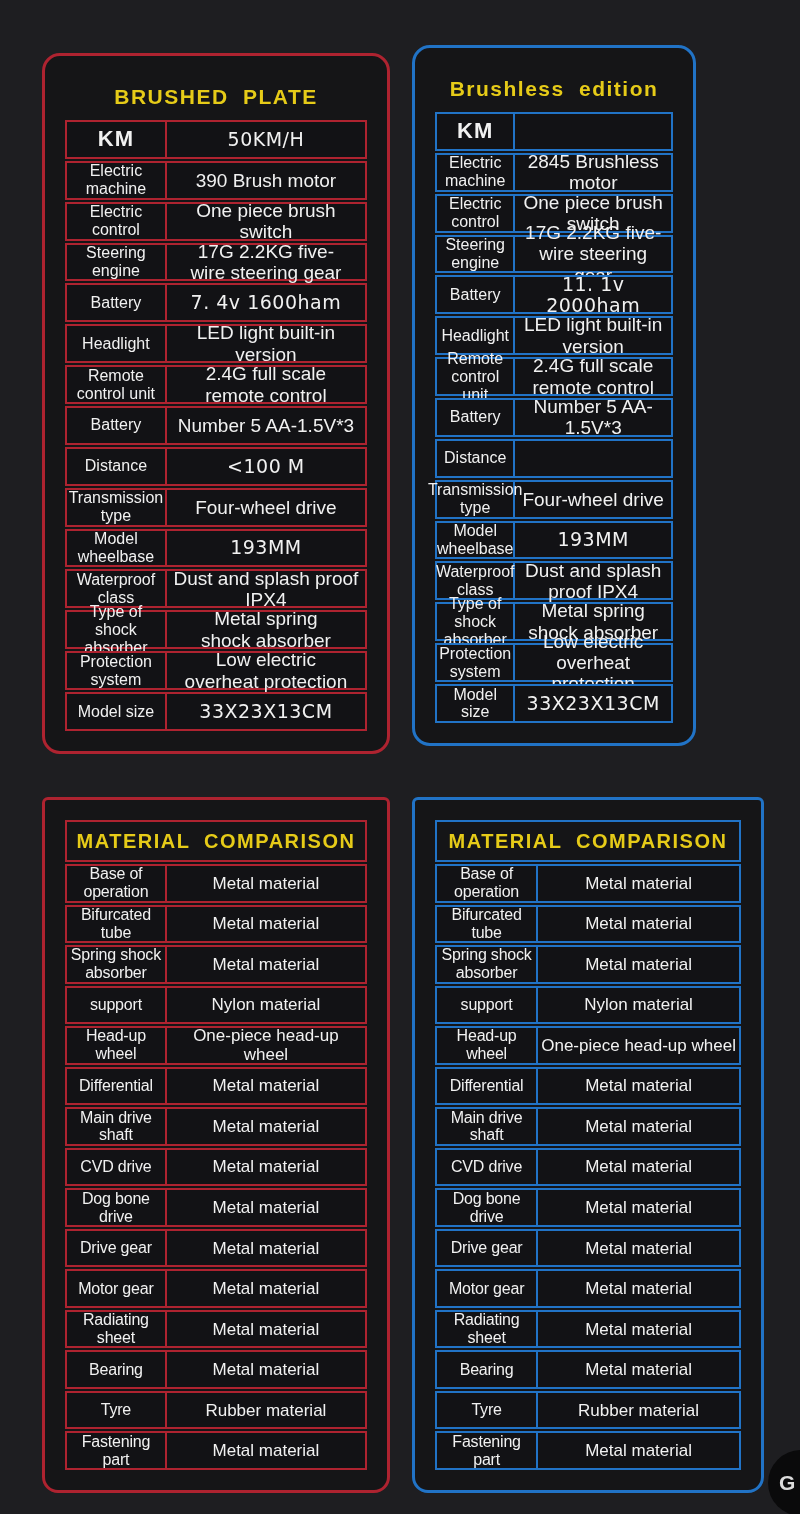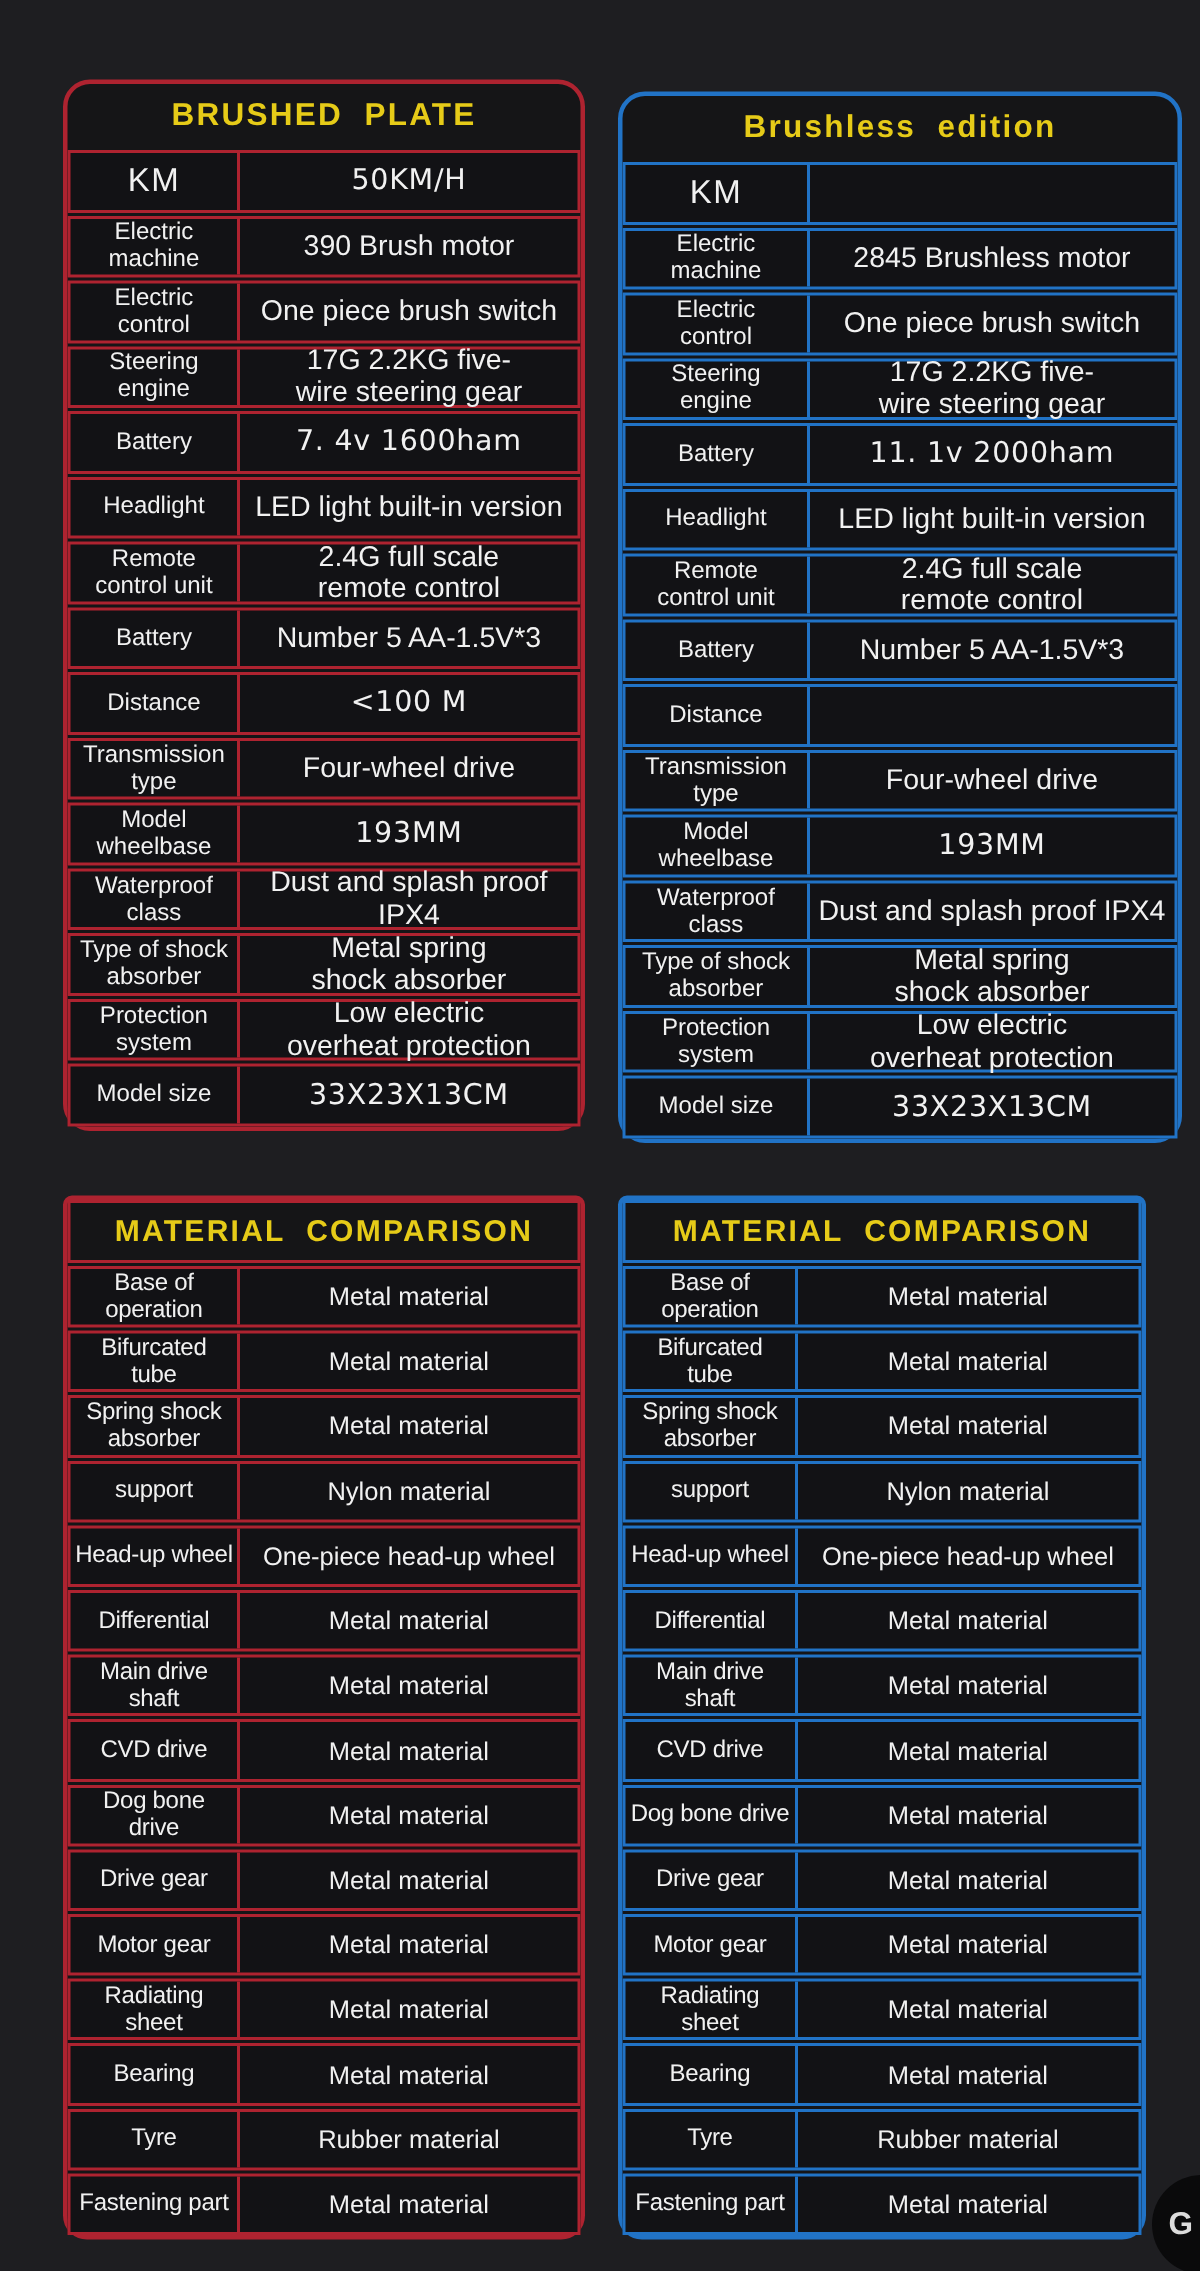--- a/index.html
+++ b/index.html
@@ -10,21 +10,21 @@
     overflow:hidden;
     font-family:"Liberation Sans", sans-serif;
   }
   .table{
     position:absolute;
     box-sizing:border-box;
     border:3px solid var(--c);
     background:#151517;
     display:flex;
     flex-direction:column;
-    padding:0;
+    padding:20px;
   }
   .accent-red{ --c:#ae2330; }
   .accent-blue{ --c:#2173c6; }
   .spec{ border-radius:18px; }
   .mat{ border-radius:6px 6px 16px 16px; }
   .title{
     min-height:42px;
     display:flex;align-items:center;justify-content:center;
     color:#e6cb18;
     font-weight:bold;
@@ -60,21 +60,21 @@
     padding:1px 3px;
   }
   .label{
     width:33.5%;
     border-right:2px solid var(--c);
     font-size:16px;
   }
   .value{ flex:1; font-size:19px; }
   .mat .label{ font-size:16px; letter-spacing:-0.2px; }
   .mat .value{ font-size:17px; }
-  .label.big{ font-size:22px; font-weight:normal; letter-spacing:1px; }
+  .label.big{ font-size:22px; font-weight:bold; letter-spacing:1px; }
   .value.emph{
     font-weight:normal;
     font-size:19px;
     letter-spacing:0.5px;
     font-family:"DejaVu Sans", sans-serif;
   }
   .badge{
     position:absolute;
     right:-34px;
     top:1450px;
@@ -180,21 +180,21 @@
 overheat protection</div>
       </div>
 
       <div class="row">
         <div class="cell label">Model size</div>
         <div class="cell value emph">33X23X13CM</div>
       </div>
     </div>
 </section>
 
-<section class="table spec accent-blue" style="left:412px;top:61px;width:376px;height:701px">
+<section class="table spec accent-blue" style="left:412px;top:45px;width:284px;height:701px">
   <div class="title">Brushless edition</div>
   <div class="rows">
 
       <div class="row">
         <div class="cell label big">KM</div>
       </div>
 
       <div class="row">
         <div class="cell label">Electric
 machine</div>

